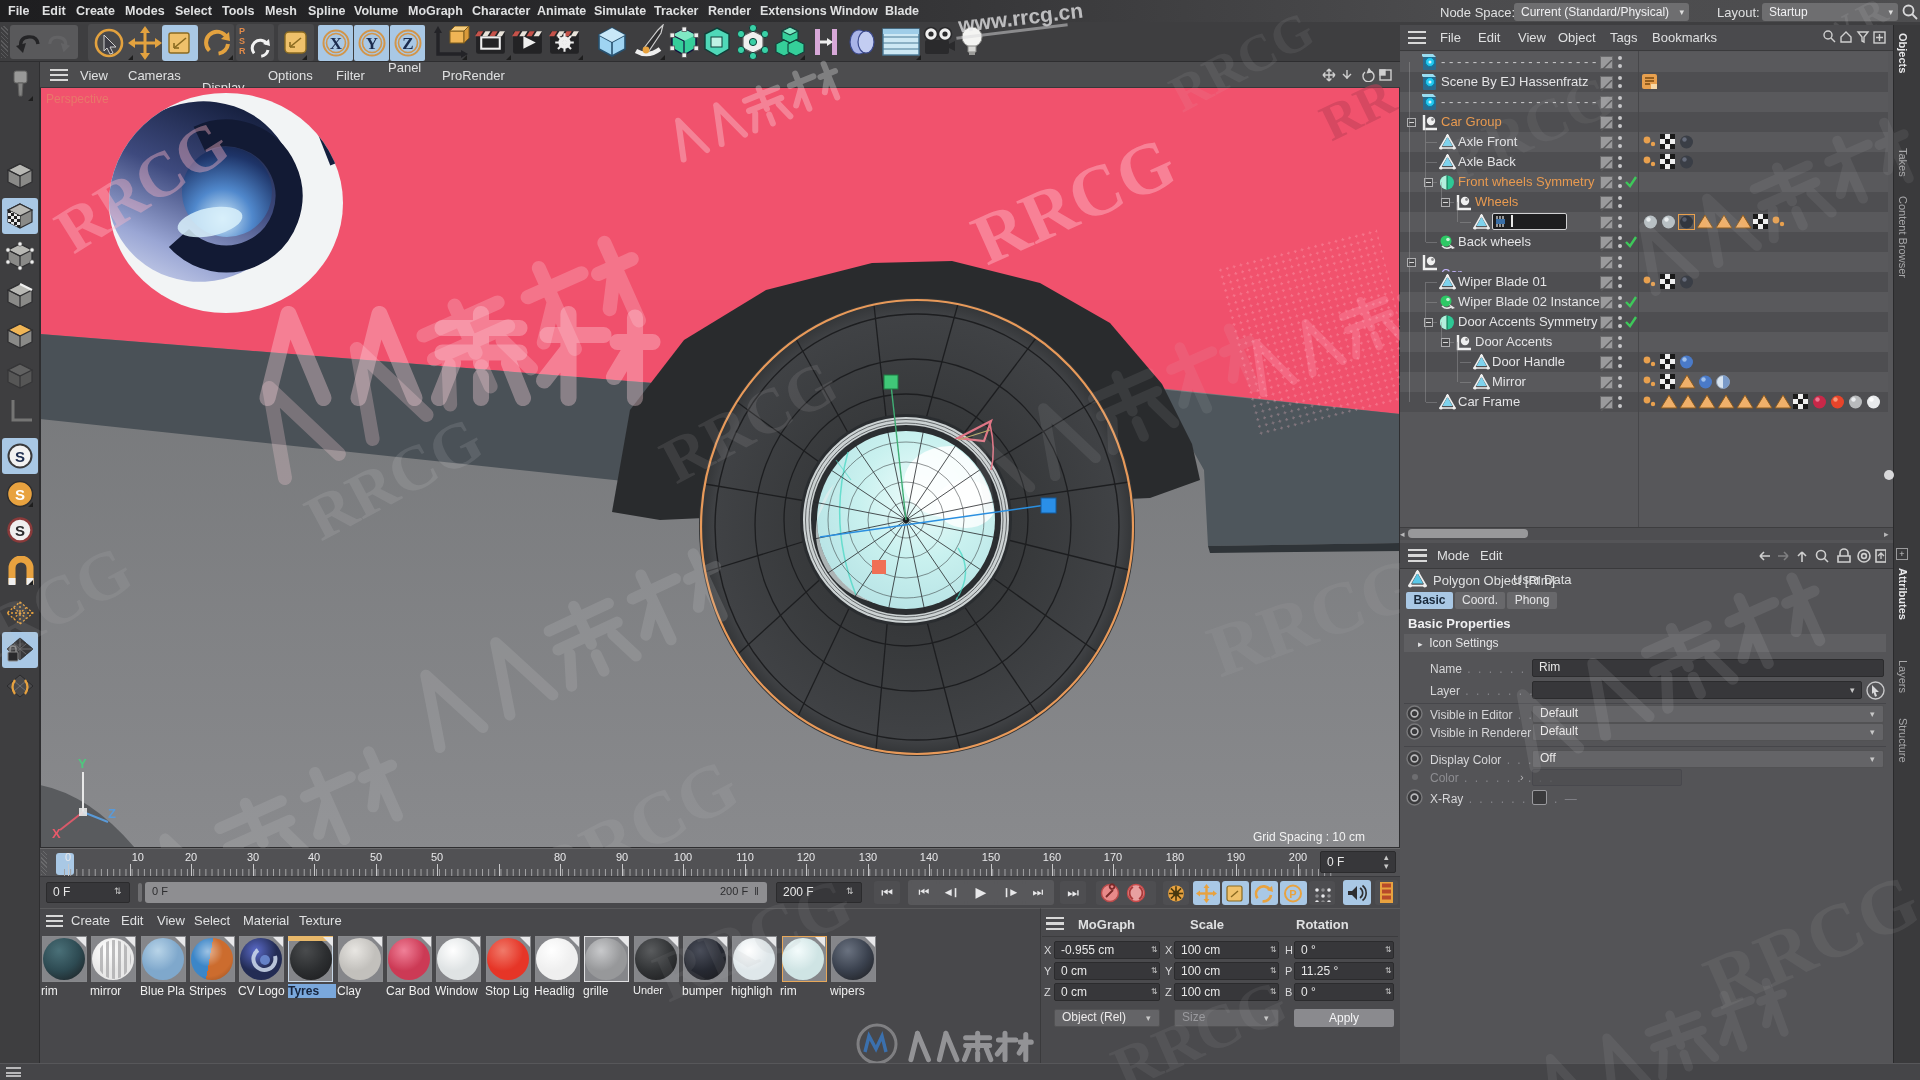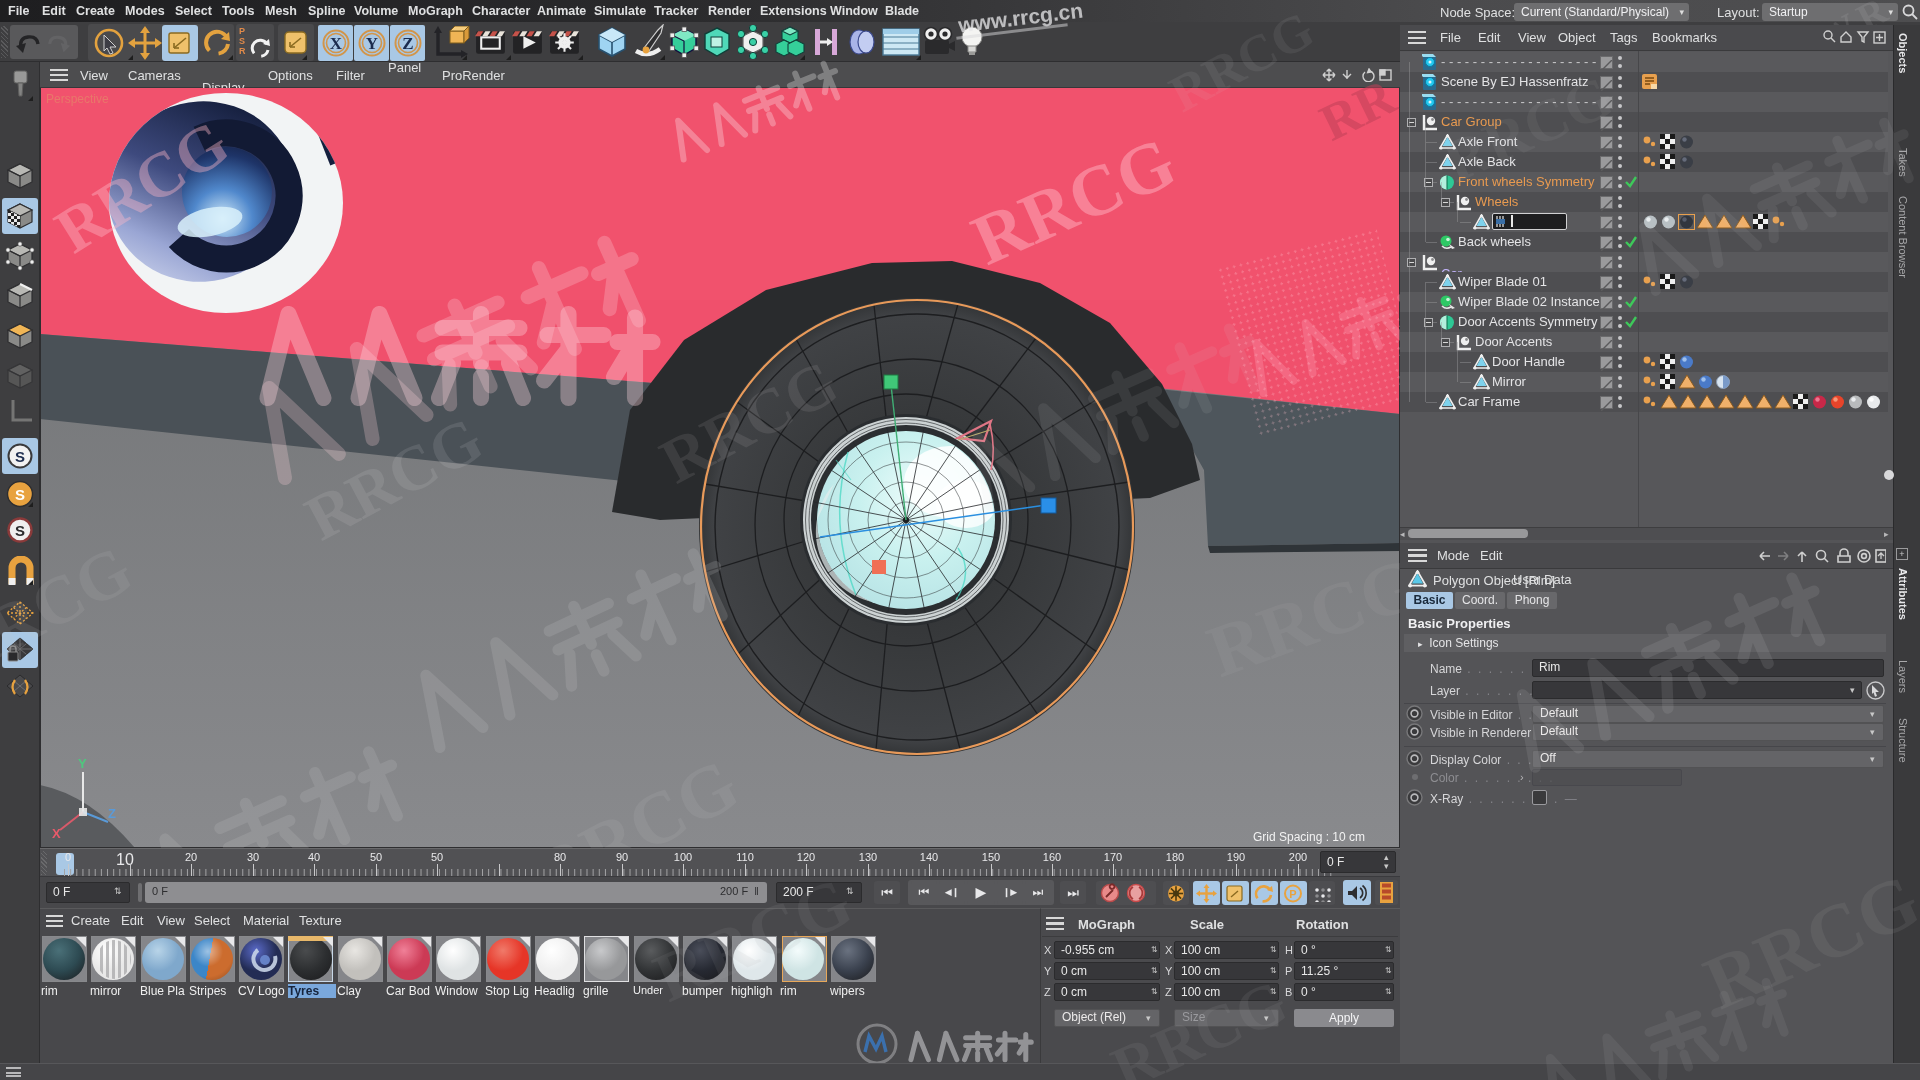--- a/index.html
+++ b/index.html
@@ -1186,21 +1186,21 @@
     <circle cx="8.5" cy="8.5" r="7.5" fill="#3a3a3c" stroke="#78787a" stroke-width="1.4"></circle>
     <circle cx="8.5" cy="8.5" r="3.4" fill="none" stroke="#b8b8ba" stroke-width="1.6"></circle>
   </svg>
 <div class="lbl" style="left:1430px;top:792px;">X-Ray<span style="color:#85858a;letter-spacing:2px;">&nbsp;. . . . . . . . . ―</span></div>
 <div class="a" style="left:1532px;top:790px;width:15px;height:15px;background:#3a3a3c;border:1.5px solid #9a9a9e;border-radius:2px;"></div>
 <div class="a" style="left:40px;top:848px;width:1360px;height:29px;background:#515154;border-top:1px solid #6a6a6c;border-bottom:1px solid #3e3e40;"></div>
 <div class="a" style="left:41px;top:851px;width:6px;height:24px;background:repeating-linear-gradient(45deg,#6a6a6c 0 1px,transparent 1px 3px);"></div>
 <div class="a" style="left:56px;top:853px;width:18px;height:22px;background:#a9c8e5;border-radius:3px;"></div>
 <div class="a" style="left:54px;top:851px;width:28px;color:#e8e8ea;font-size:11px;text-align:center;">0</div>
 <div class="a" style="left:68px;top:864px;width:1px;height:12px;background:#c8c8ca;"></div>
-<div class="a" style="left:116px;top:851px;width:28px;color:#e8e8ea;font-size:16px;text-align:left;">10</div>
+<div class="a" style="left:116px;top:851px;width:28px;color:#e8e8ea;font-size:11px;text-align:right;">10</div>
 <div class="a" style="left:130px;top:864px;width:1px;height:12px;background:#c8c8ca;"></div>
 <div class="a" style="left:177px;top:851px;width:28px;color:#e8e8ea;font-size:11px;text-align:center;">20</div>
 <div class="a" style="left:191px;top:864px;width:1px;height:12px;background:#c8c8ca;"></div>
 <div class="a" style="left:239px;top:851px;width:28px;color:#e8e8ea;font-size:11px;text-align:center;">30</div>
 <div class="a" style="left:253px;top:864px;width:1px;height:12px;background:#c8c8ca;"></div>
 <div class="a" style="left:300px;top:851px;width:28px;color:#e8e8ea;font-size:11px;text-align:center;">40</div>
 <div class="a" style="left:314px;top:864px;width:1px;height:12px;background:#c8c8ca;"></div>
 <div class="a" style="left:362px;top:851px;width:28px;color:#e8e8ea;font-size:11px;text-align:center;">50</div>
 <div class="a" style="left:376px;top:864px;width:1px;height:12px;background:#c8c8ca;"></div>
 <div class="a" style="left:423px;top:851px;width:28px;color:#e8e8ea;font-size:11px;text-align:center;">50</div>

